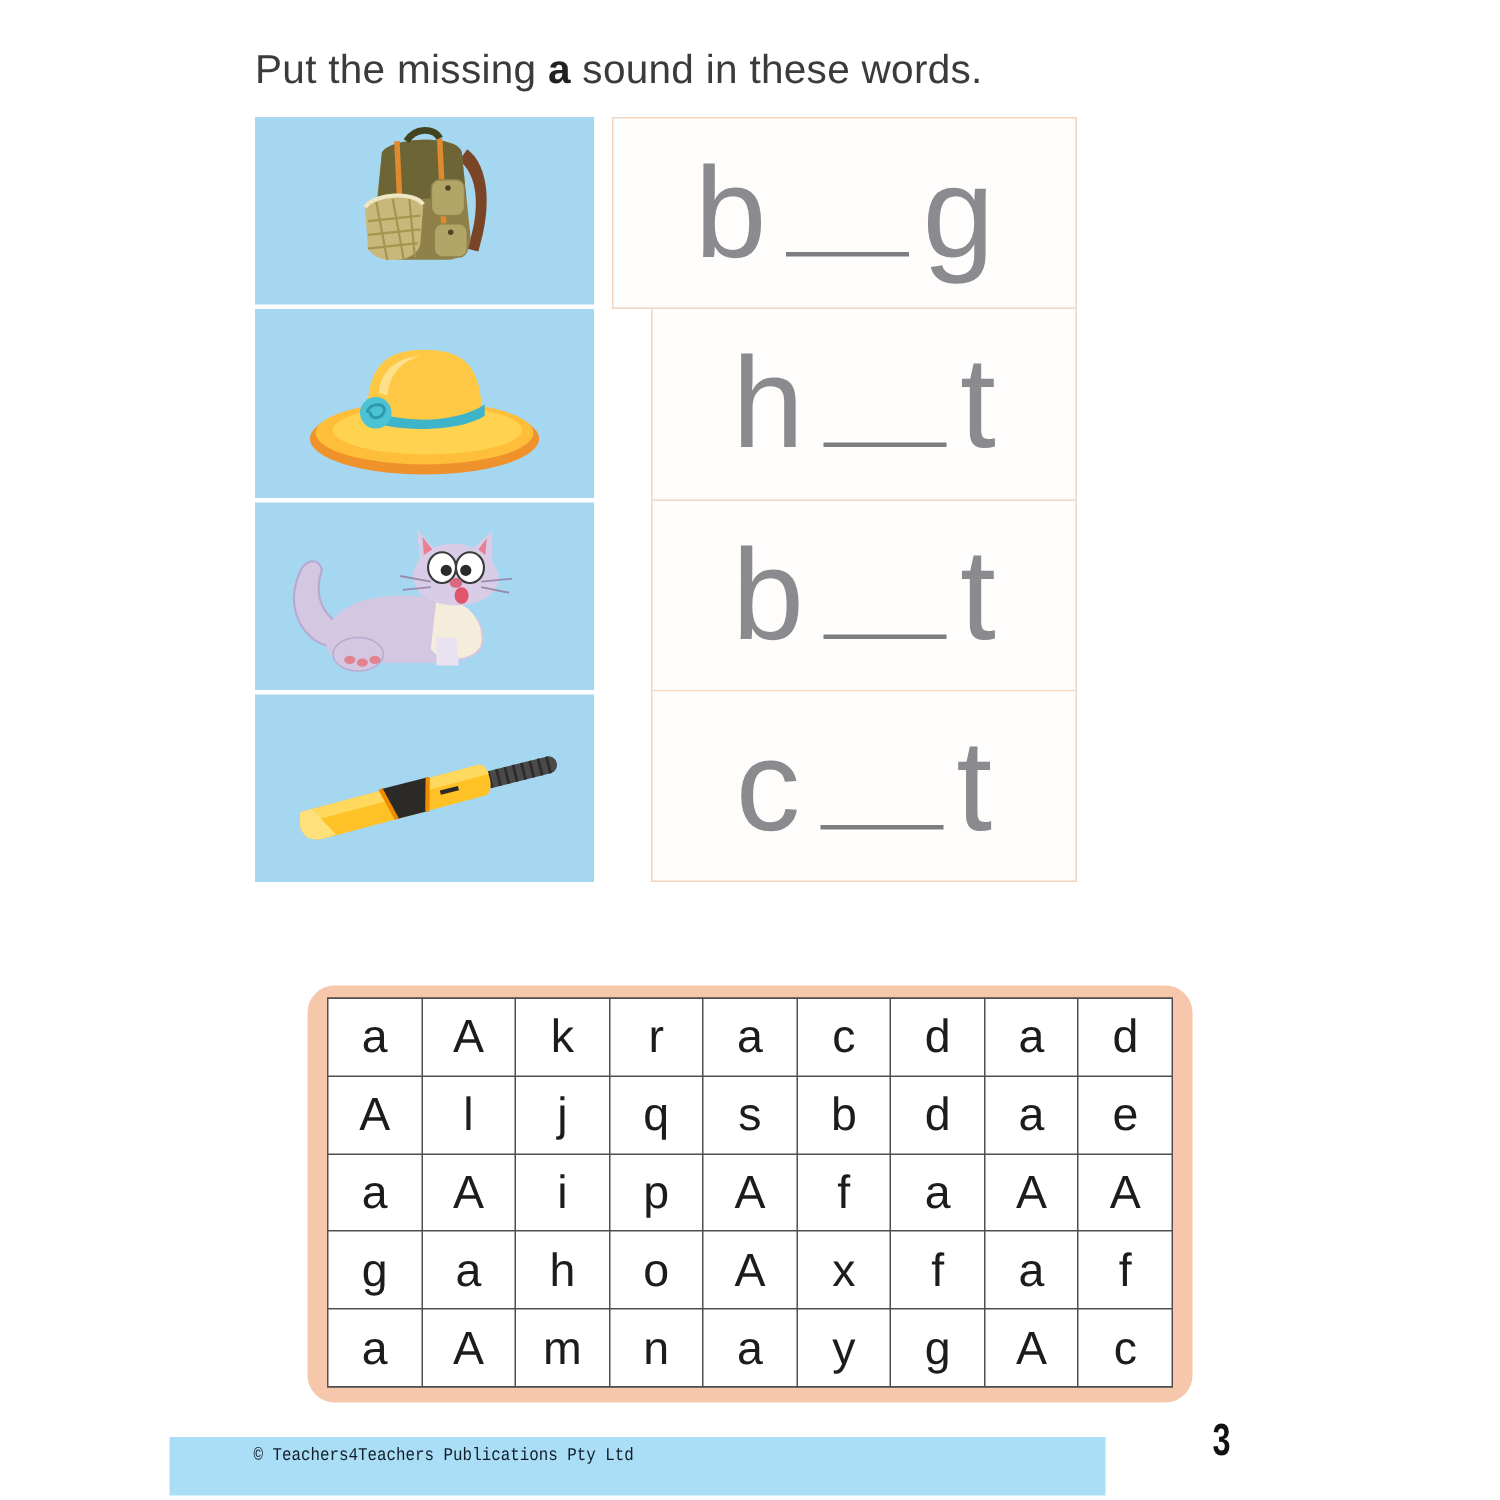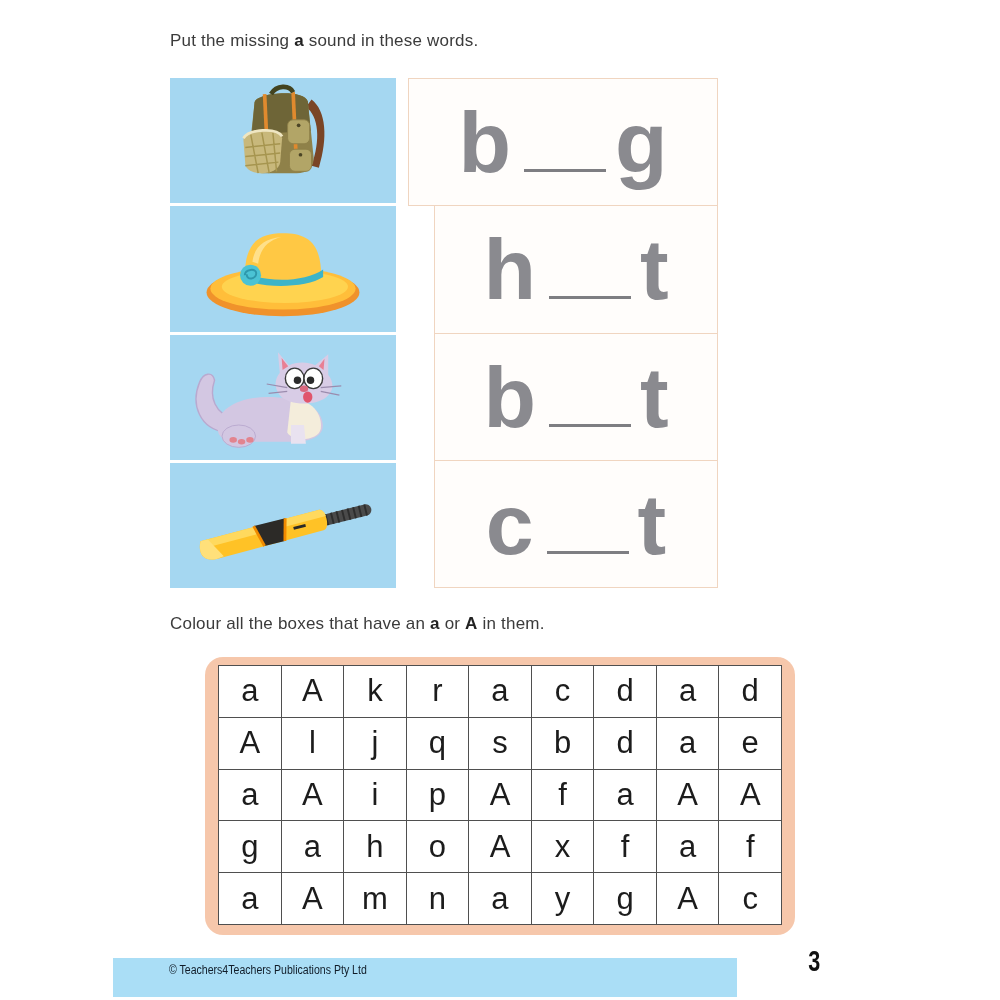--- a/index.html
+++ b/index.html
@@ -1,47 +1,47 @@
 <!DOCTYPE html>
 <html style="--cell-blue: #a5d7f1; --word-border: #f0d5c0; --letter-gray: #8a8a8f; --grid-peach: #f6c7ab; --footer-blue: #aadef6;"><head>
 <meta charset="utf-8">
 <style>
   html,body{margin:0;padding:0;background:#fff;}
   .page{position:relative;width:1000px;height:1000px;background:#fff;overflow:hidden;
         font-family:"Liberation Sans",sans-serif;}
 
-  .instr{position:absolute;left:170px;font-size:17px;color:#3b3b3b;letter-spacing:.2px;white-space:nowrap;}
+  .instr{position:absolute;left:170px;font-size:27px;color:#3b3b3b;letter-spacing:.2px;white-space:nowrap;}
   .instr b{font-weight:700;color:#222;}
 
   
   .pic-col{position:absolute;left:170px;top:78px;width:226px;height:510px;
            display:flex;flex-direction:column;gap:3px;}
   .pic-cell{flex:1;background:var(--cell-blue,#a5d7f1);display:flex;align-items:center;justify-content:center;overflow:hidden;}
 
   
   .word-col{position:absolute;left:408px;top:78px;width:310px;height:510px;
-            display:flex;flex-direction:column;font-weight:bold;}
+            display:flex;flex-direction:column;}
   .word-cell{flex:1;background:#fffdfb;border:1px solid var(--word-border,#f0d5c0);
              display:flex;align-items:center;justify-content:center;}
   .word-cell + .word-cell{border-top:none;margin-left:26px;}
   .word{font-size:86px;color:var(--letter-gray,#8a8a8f);line-height:1;white-space:nowrap;}
   .blank{display:inline-block;width:82px;border-bottom:3px solid #7e7e82;margin:0 9px 0 13px;}
 
   
   .grid-wrap{position:absolute;left:205px;top:657px;width:590px;height:278px;
              background:var(--grid-peach,#f6c7ab);border-radius:18px;}
   .letter-grid{position:absolute;left:13px;top:8px;right:13px;bottom:10px;
                display:grid;grid-template-columns:repeat(9,1fr);grid-template-rows:repeat(5,1fr);
                gap:1px;background:#4f4f4f;border:1.5px solid #4f4f4f;}
   .grid-cell{background:#fff;display:flex;align-items:center;justify-content:center;
              font-size:31px;color:#1c1c1c;}
 
   
   .footer-bar{position:absolute;left:113px;top:958px;width:624px;height:39px;
-              background:var(--footer-blue,#aadef6);}
+              background:var(--footer-blue,#aadef6);font-family:Liberation Mono, monospace;}
   .copyright{position:absolute;left:56px;top:5px;font-size:12px;color:#101c28;
              transform:scaleX(.88);transform-origin:left top;white-space:nowrap;}
   .page-num-box{position:absolute;left:796px;top:943px;width:37px;height:35px;background:#fff;
                 display:flex;align-items:center;justify-content:center;}
   .page-num{font-size:30px;font-weight:700;color:#111;transform:scaleX(.72);}
 </style>
 </head>
 <body>
 
 <div class="page">
@@ -127,23 +127,20 @@
       <div class="word"><span>h</span><span class="blank"></span><span>t</span></div>
     </div>
     <div class="word-cell">
       <div class="word"><span>b</span><span class="blank"></span><span>t</span></div>
     </div>
     <div class="word-cell">
       <div class="word"><span>c</span><span class="blank"></span><span>t</span></div>
     </div>
   </div>
 
-  <div class="instr" style="top:614px">
-    <span>Colour all the boxes that have an </span><b>a</b><span> or </span><b>A</b><span> in them.</span>
-  </div>
 
   <div class="grid-wrap">
     <div class="letter-grid">
         <div class="grid-cell">a</div>
         <div class="grid-cell">A</div>
         <div class="grid-cell">k</div>
         <div class="grid-cell">r</div>
         <div class="grid-cell">a</div>
         <div class="grid-cell">c</div>
         <div class="grid-cell">d</div>

